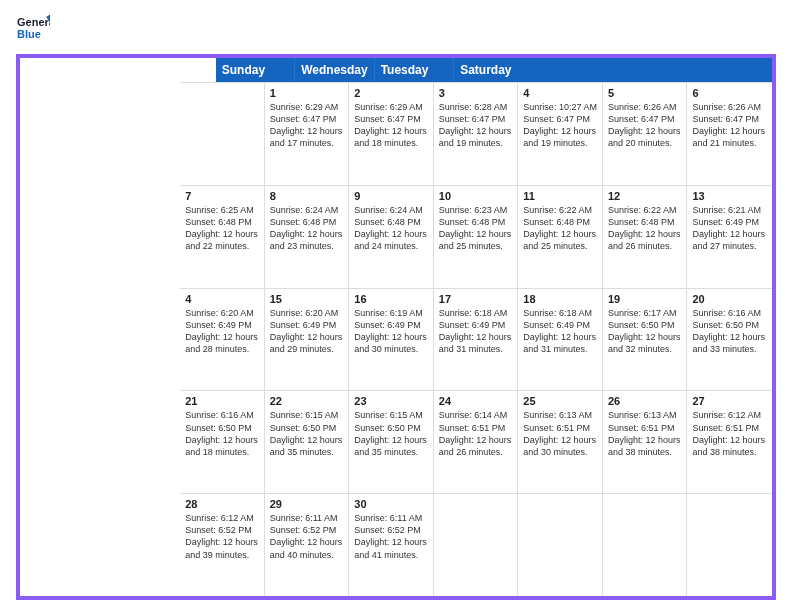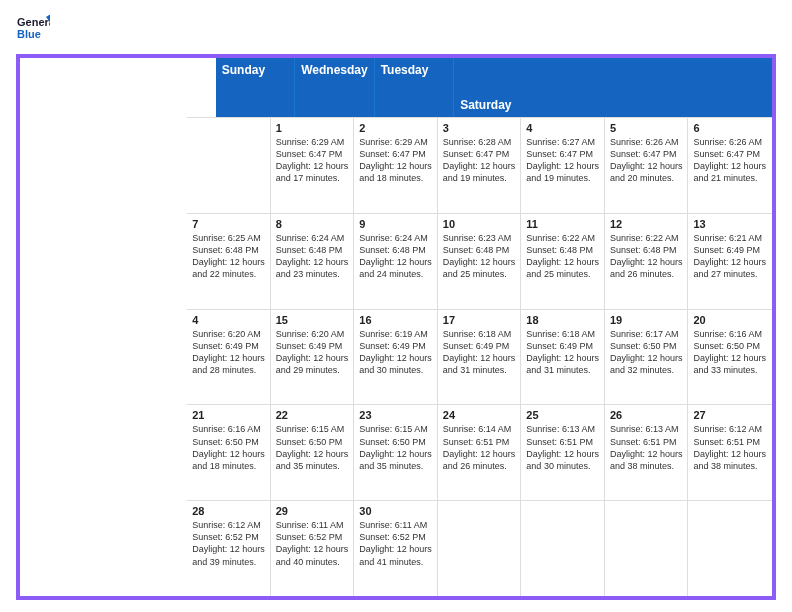--- a/index.html
+++ b/index.html
@@ -53,21 +53,21 @@
       background: #1565c0;
     }
     .cal-header-cell {
       padding: 5px 6px;
       color: #fff;
       font-size: 12px;
       font-weight: bold;
       text-align: left;
       border-right: 1px solid #1976d2;
     }
-    .cal-header-cell:last-child { border-right: none; margin-top: 35px; }
+    .cal-header-cell:last-child { border-right: none; }
     .cal-body {
       flex: 1;
       display: flex;
       flex-direction: column;
     }
     .cal-week {
       display: grid;
       grid-template-columns: repeat(7, 1fr);
       flex: 1;
       border-top: 1px solid #ddd;
@@ -141,21 +141,21 @@
           </div>
           <div class="cal-cell">
             <span class="day-num">3</span>
             <span class="cell-line">Sunrise: 6:28 AM</span>
             <span class="cell-line">Sunset: 6:47 PM</span>
             <span class="cell-line">Daylight: 12 hours</span>
             <span class="cell-line">and 19 minutes.</span>
           </div>
           <div class="cal-cell">
             <span class="day-num">4</span>
-            <span class="cell-line">Sunrise: 6:27 AM</span>
+            <span class="cell-line">Sunrise: 10:27 AM</span>
             <span class="cell-line">Sunset: 6:47 PM</span>
             <span class="cell-line">Daylight: 12 hours</span>
             <span class="cell-line">and 19 minutes.</span>
           </div>
           <div class="cal-cell">
             <span class="day-num">5</span>
             <span class="cell-line">Sunrise: 6:26 AM</span>
             <span class="cell-line">Sunset: 6:47 PM</span>
             <span class="cell-line">Daylight: 12 hours</span>
             <span class="cell-line">and 20 minutes.</span>

